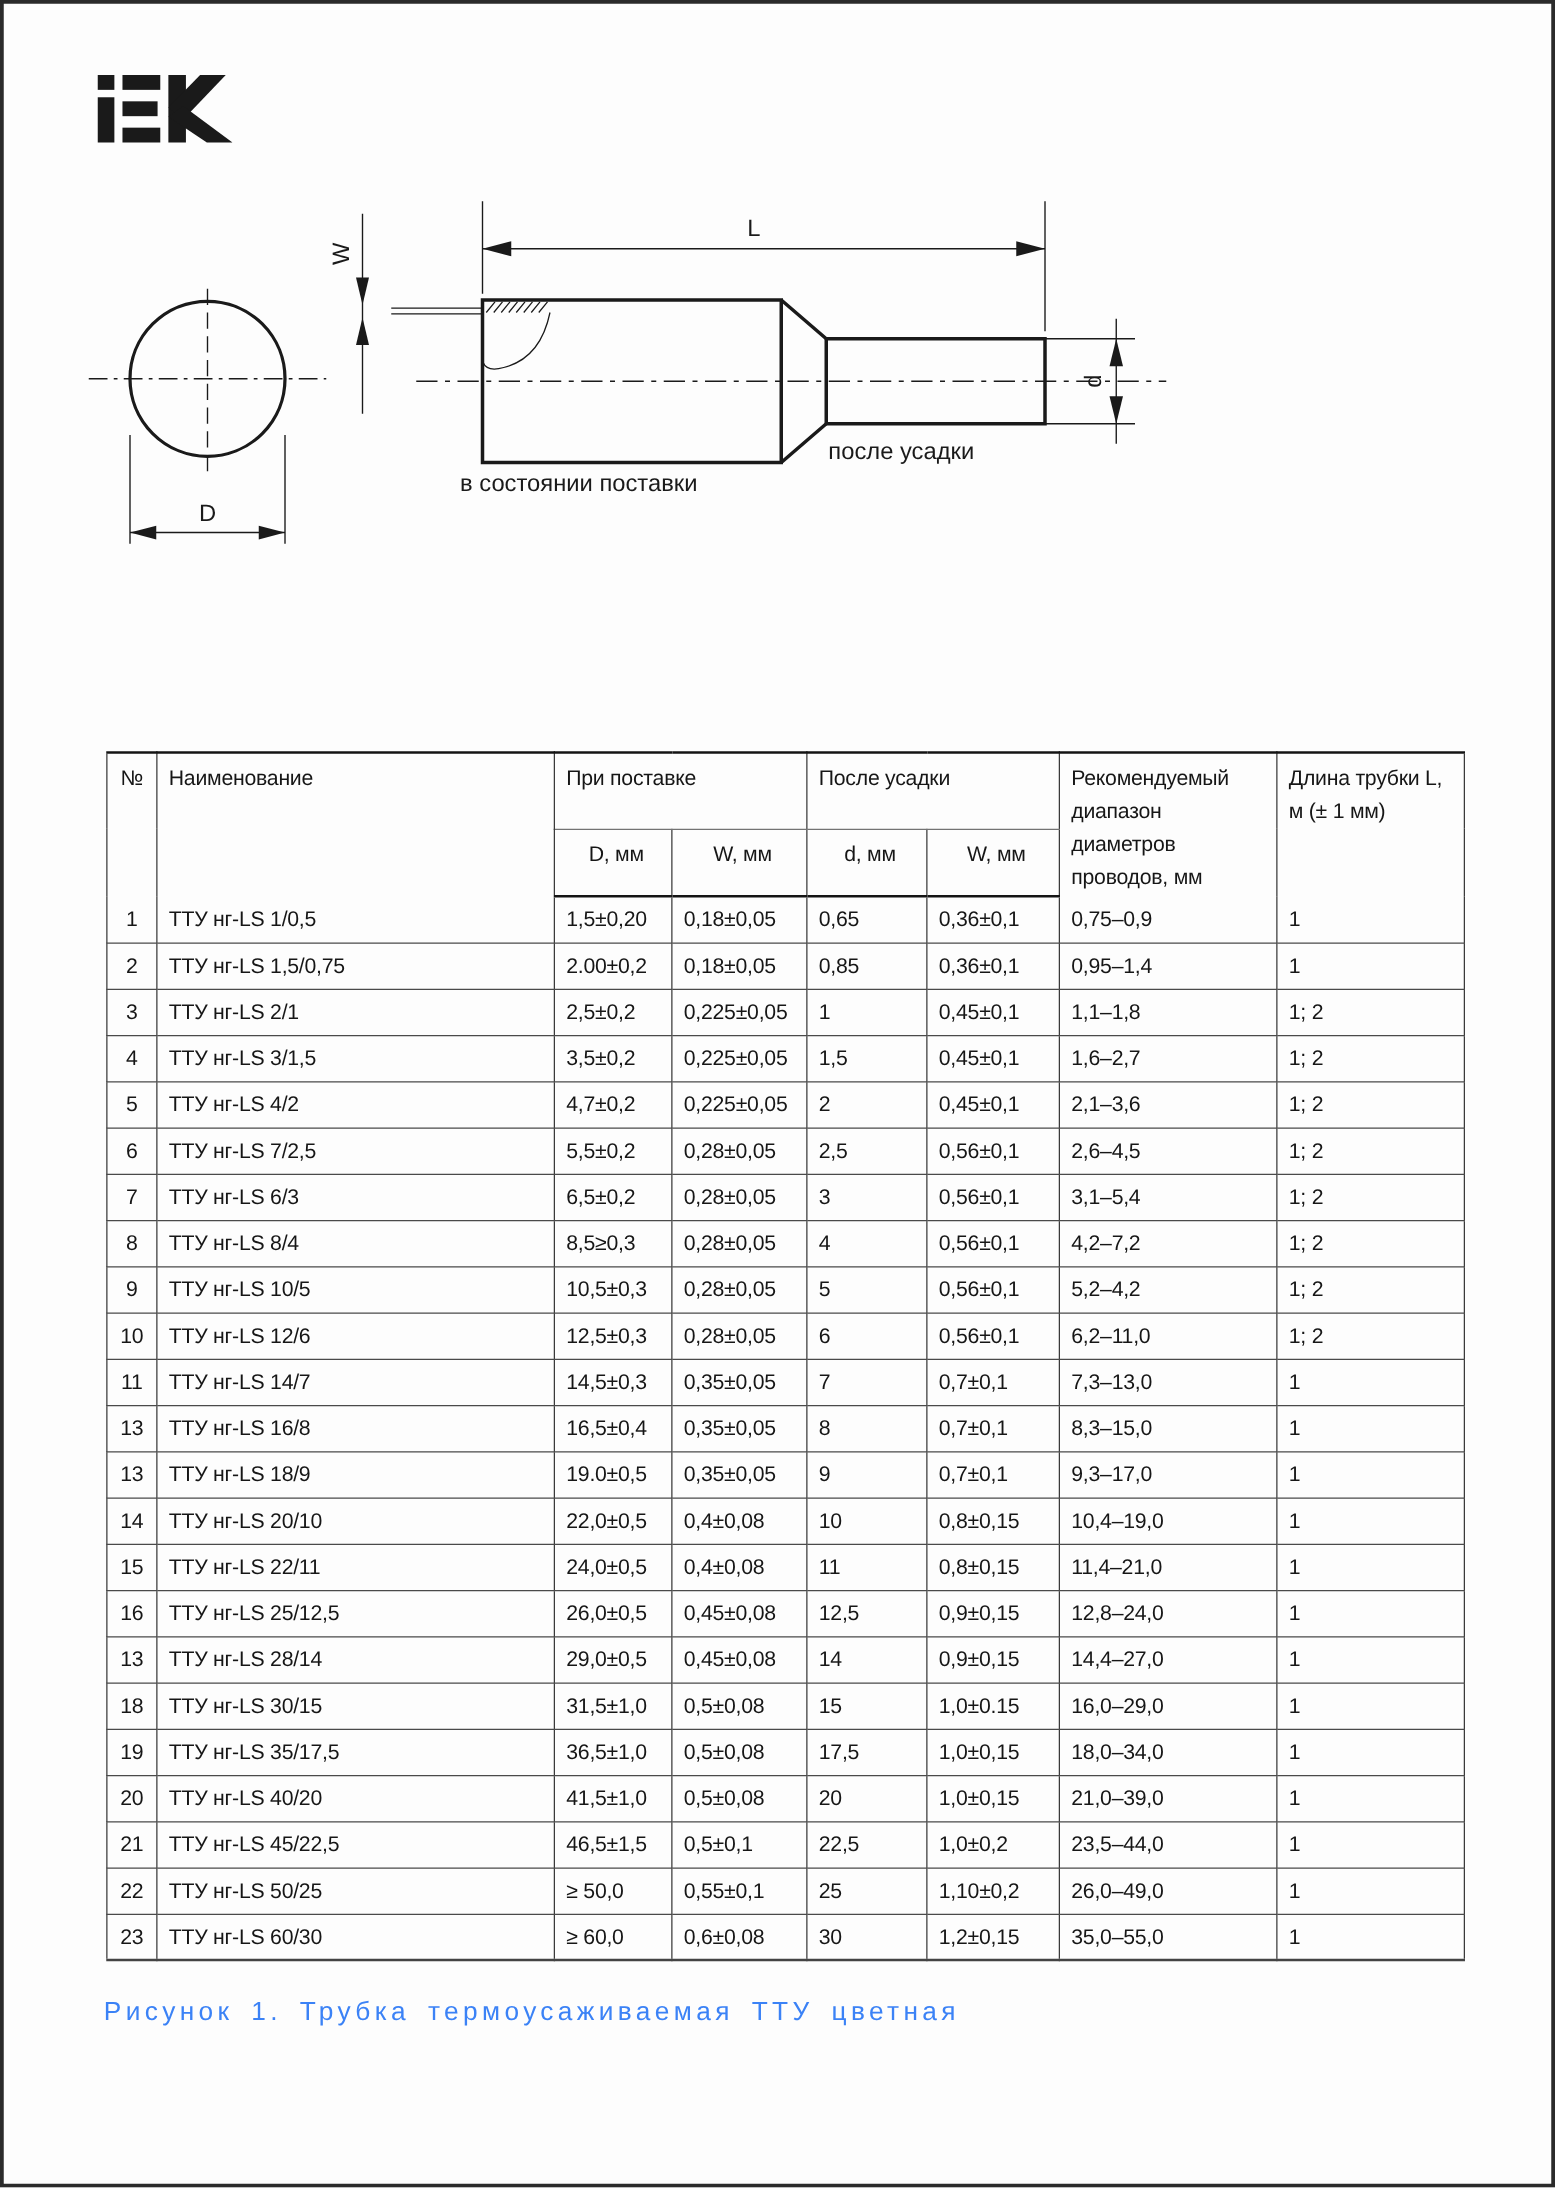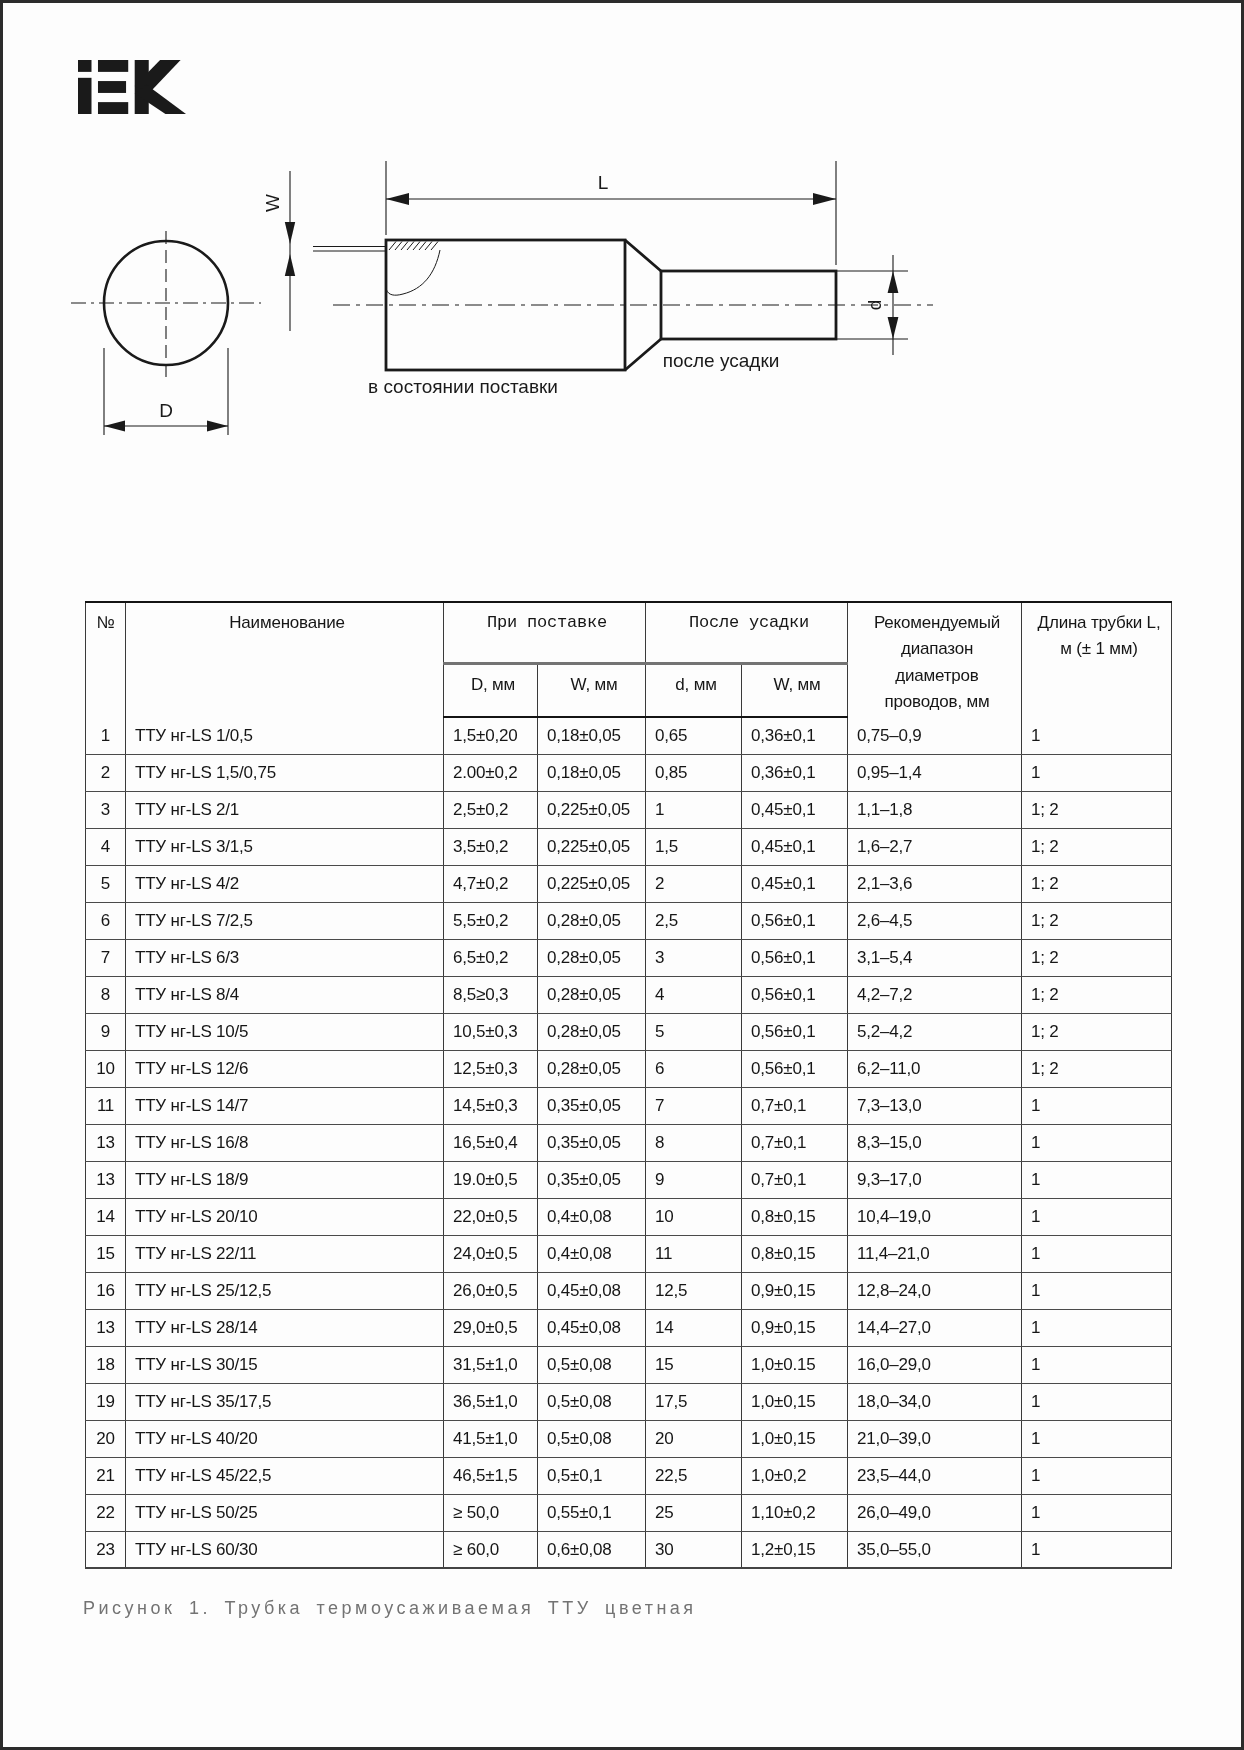--- a/index.html
+++ b/index.html
@@ -23,28 +23,28 @@
     font-size:17px;letter-spacing:-0.2px;color:#161616;
   }
   .spec-table th,.spec-table td{
     border-left:1px solid #3a3a3a;border-right:1px solid #3a3a3a;
     font-weight:normal;text-align:left;
     padding:2px 4px 2px 9px;box-sizing:border-box;
     overflow:hidden;white-space:normal;
   }
   .spec-table{border-top:2px solid #141414;border-bottom:2px solid #444;}
   .spec-table thead th{vertical-align:top;padding-top:7px;line-height:1.55;}
-  .spec-table .h1 th{height:52px;text-align:center;}
+  .spec-table .h1 th{height:52px;}
   .spec-table .h2 th{height:46px;border-bottom:2px solid #141414;text-align:center;}
-  .spec-table .h1 th.grp{border-bottom:3px solid #737373;font-family:Liberation Mono, monospace;}
+  .spec-table .h1 th.grp{border-bottom:1px solid #737373;}
   .spec-table tbody td{height:37px;border-bottom:1px solid #4a4a4a;vertical-align:middle;}
   .spec-table td.num,.spec-table th.num{text-align:center;padding-left:2px;padding-right:2px;}
   .caption{
     position:absolute;left:80px;top:1595px;
-    font-size:18px;letter-spacing:3.5px;word-spacing:5px;color:#737373;
+    font-size:21px;letter-spacing:3.5px;word-spacing:5px;color:#3b82f6;
     white-space:nowrap;
   }
 </style>
 </head>
 <body>
 
 <div class="page">
 
   <svg class="logo" viewBox="0 0 200 100" aria-label="iEK">
     <g fill="#1a1a1a">

